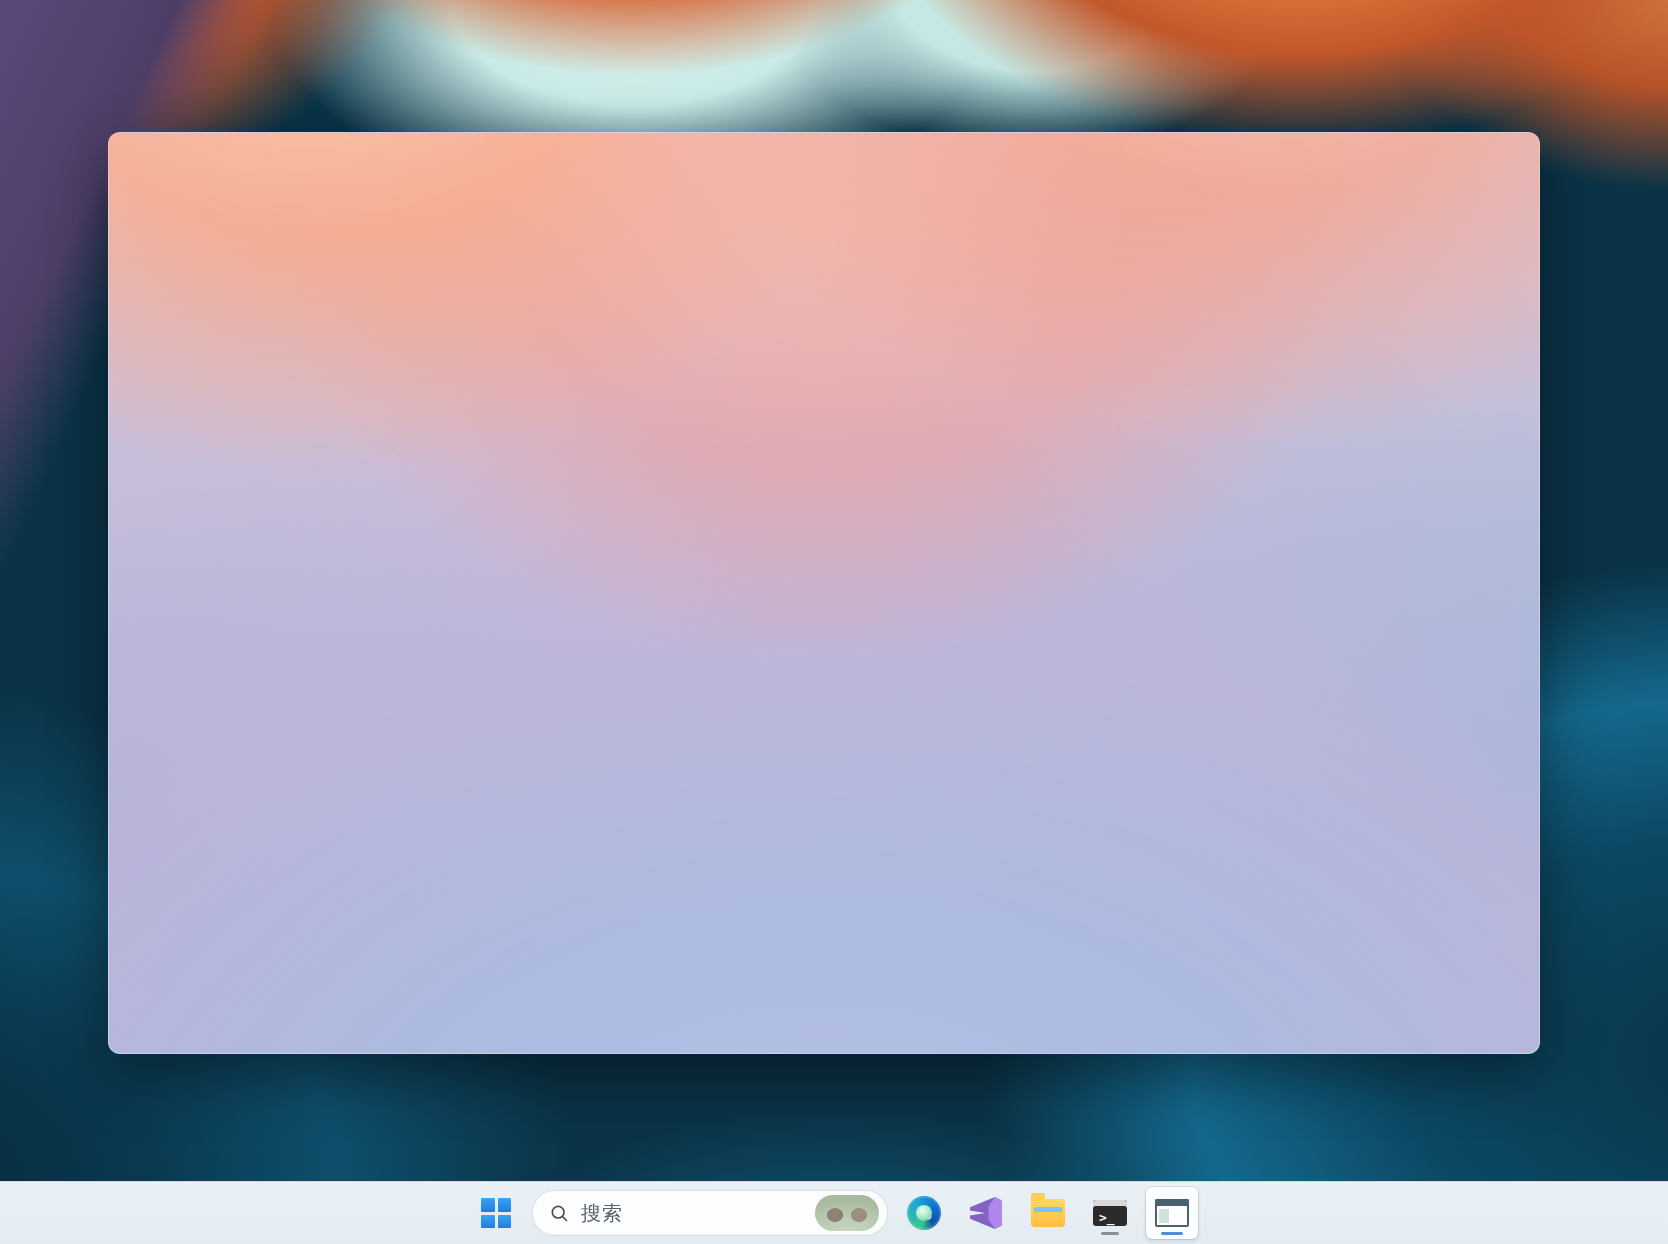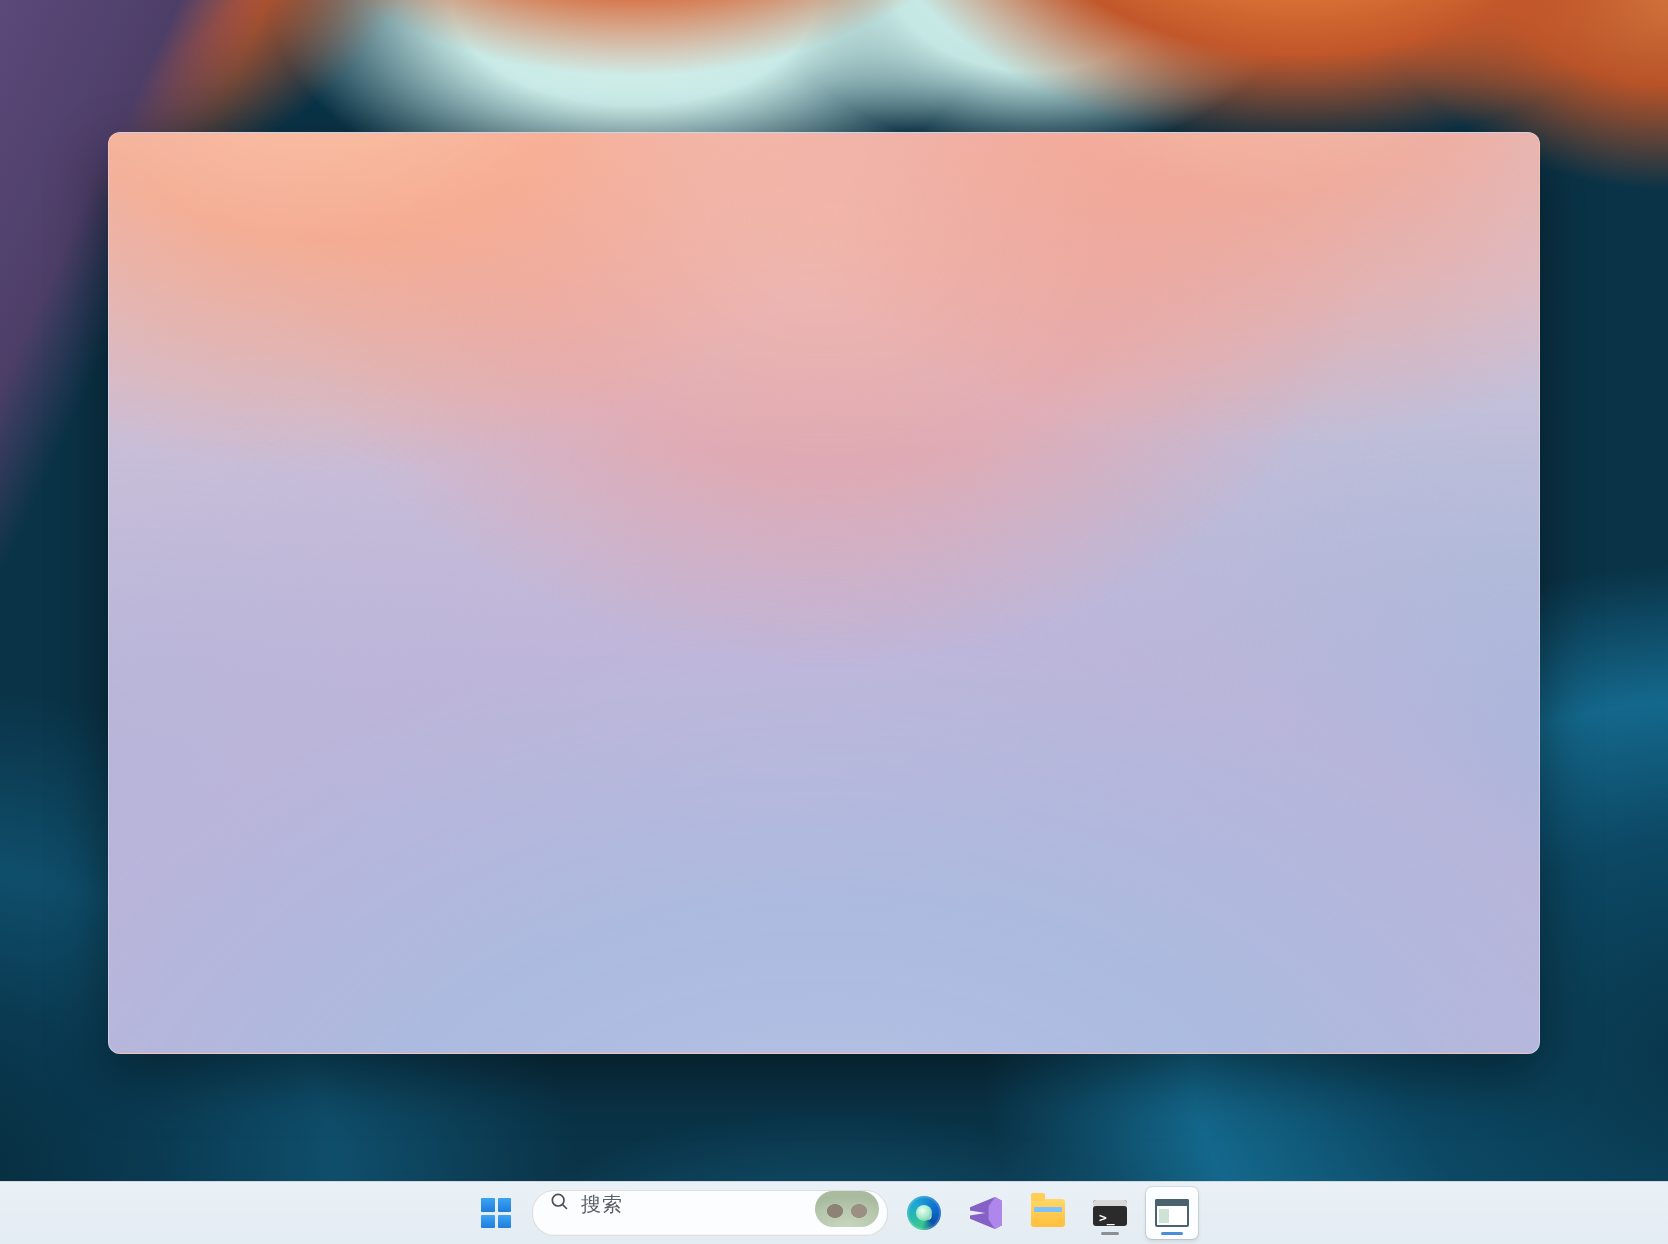--- a/index.html
+++ b/index.html
@@ -117,20 +117,21 @@
 
   
   .search {
     height: 44px;
     width: 330px;
     border-radius: 22px;
     background: #fbfdff;
     border: 1px solid rgba(0,0,0,0.12);
     box-shadow: inset 0 -1px 0 rgba(0,0,0,0.04);
     display: flex;
+    align-items: center;
     padding: 0 8px 0 16px;
     gap: 12px;
     color:#5a6067;
     position: relative;
   }
   .search .placeholder { font-size: 20px; letter-spacing: 1px; flex:1; }
   .search svg { width:20px; height:20px; stroke:#4a4f55; }
   .search .doodle {
     width:64px; height:36px;
     border-radius:18px;

